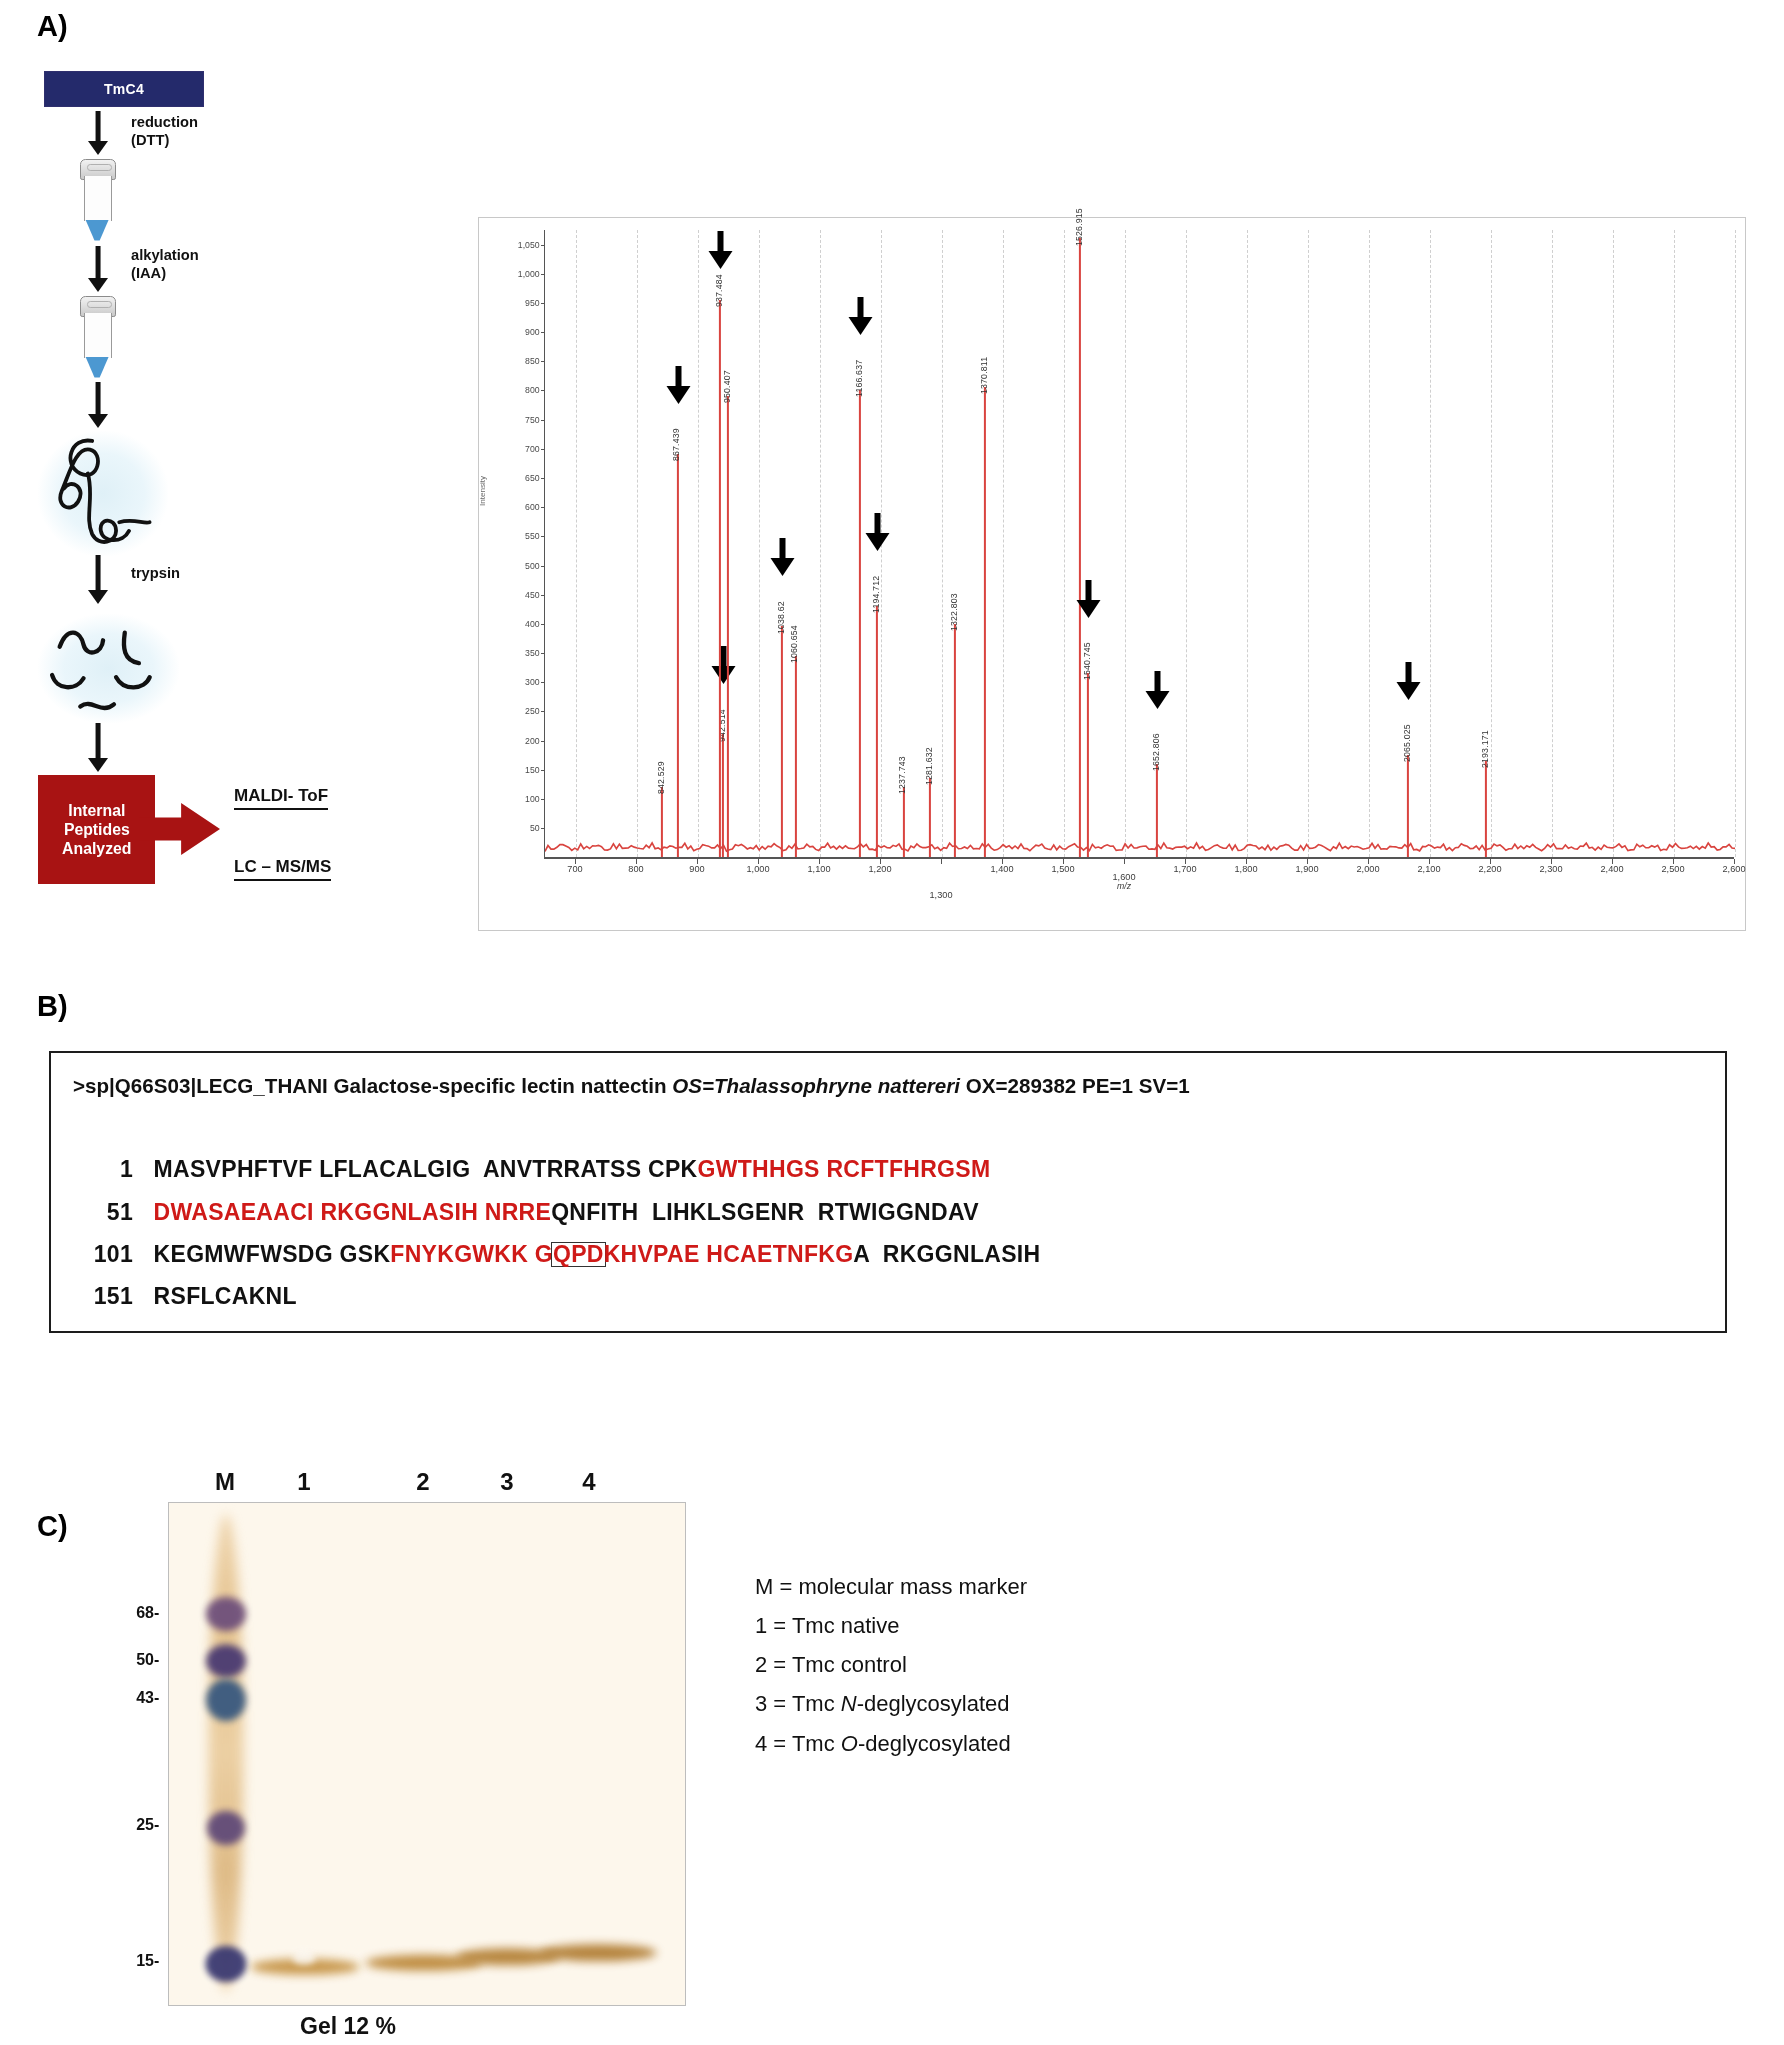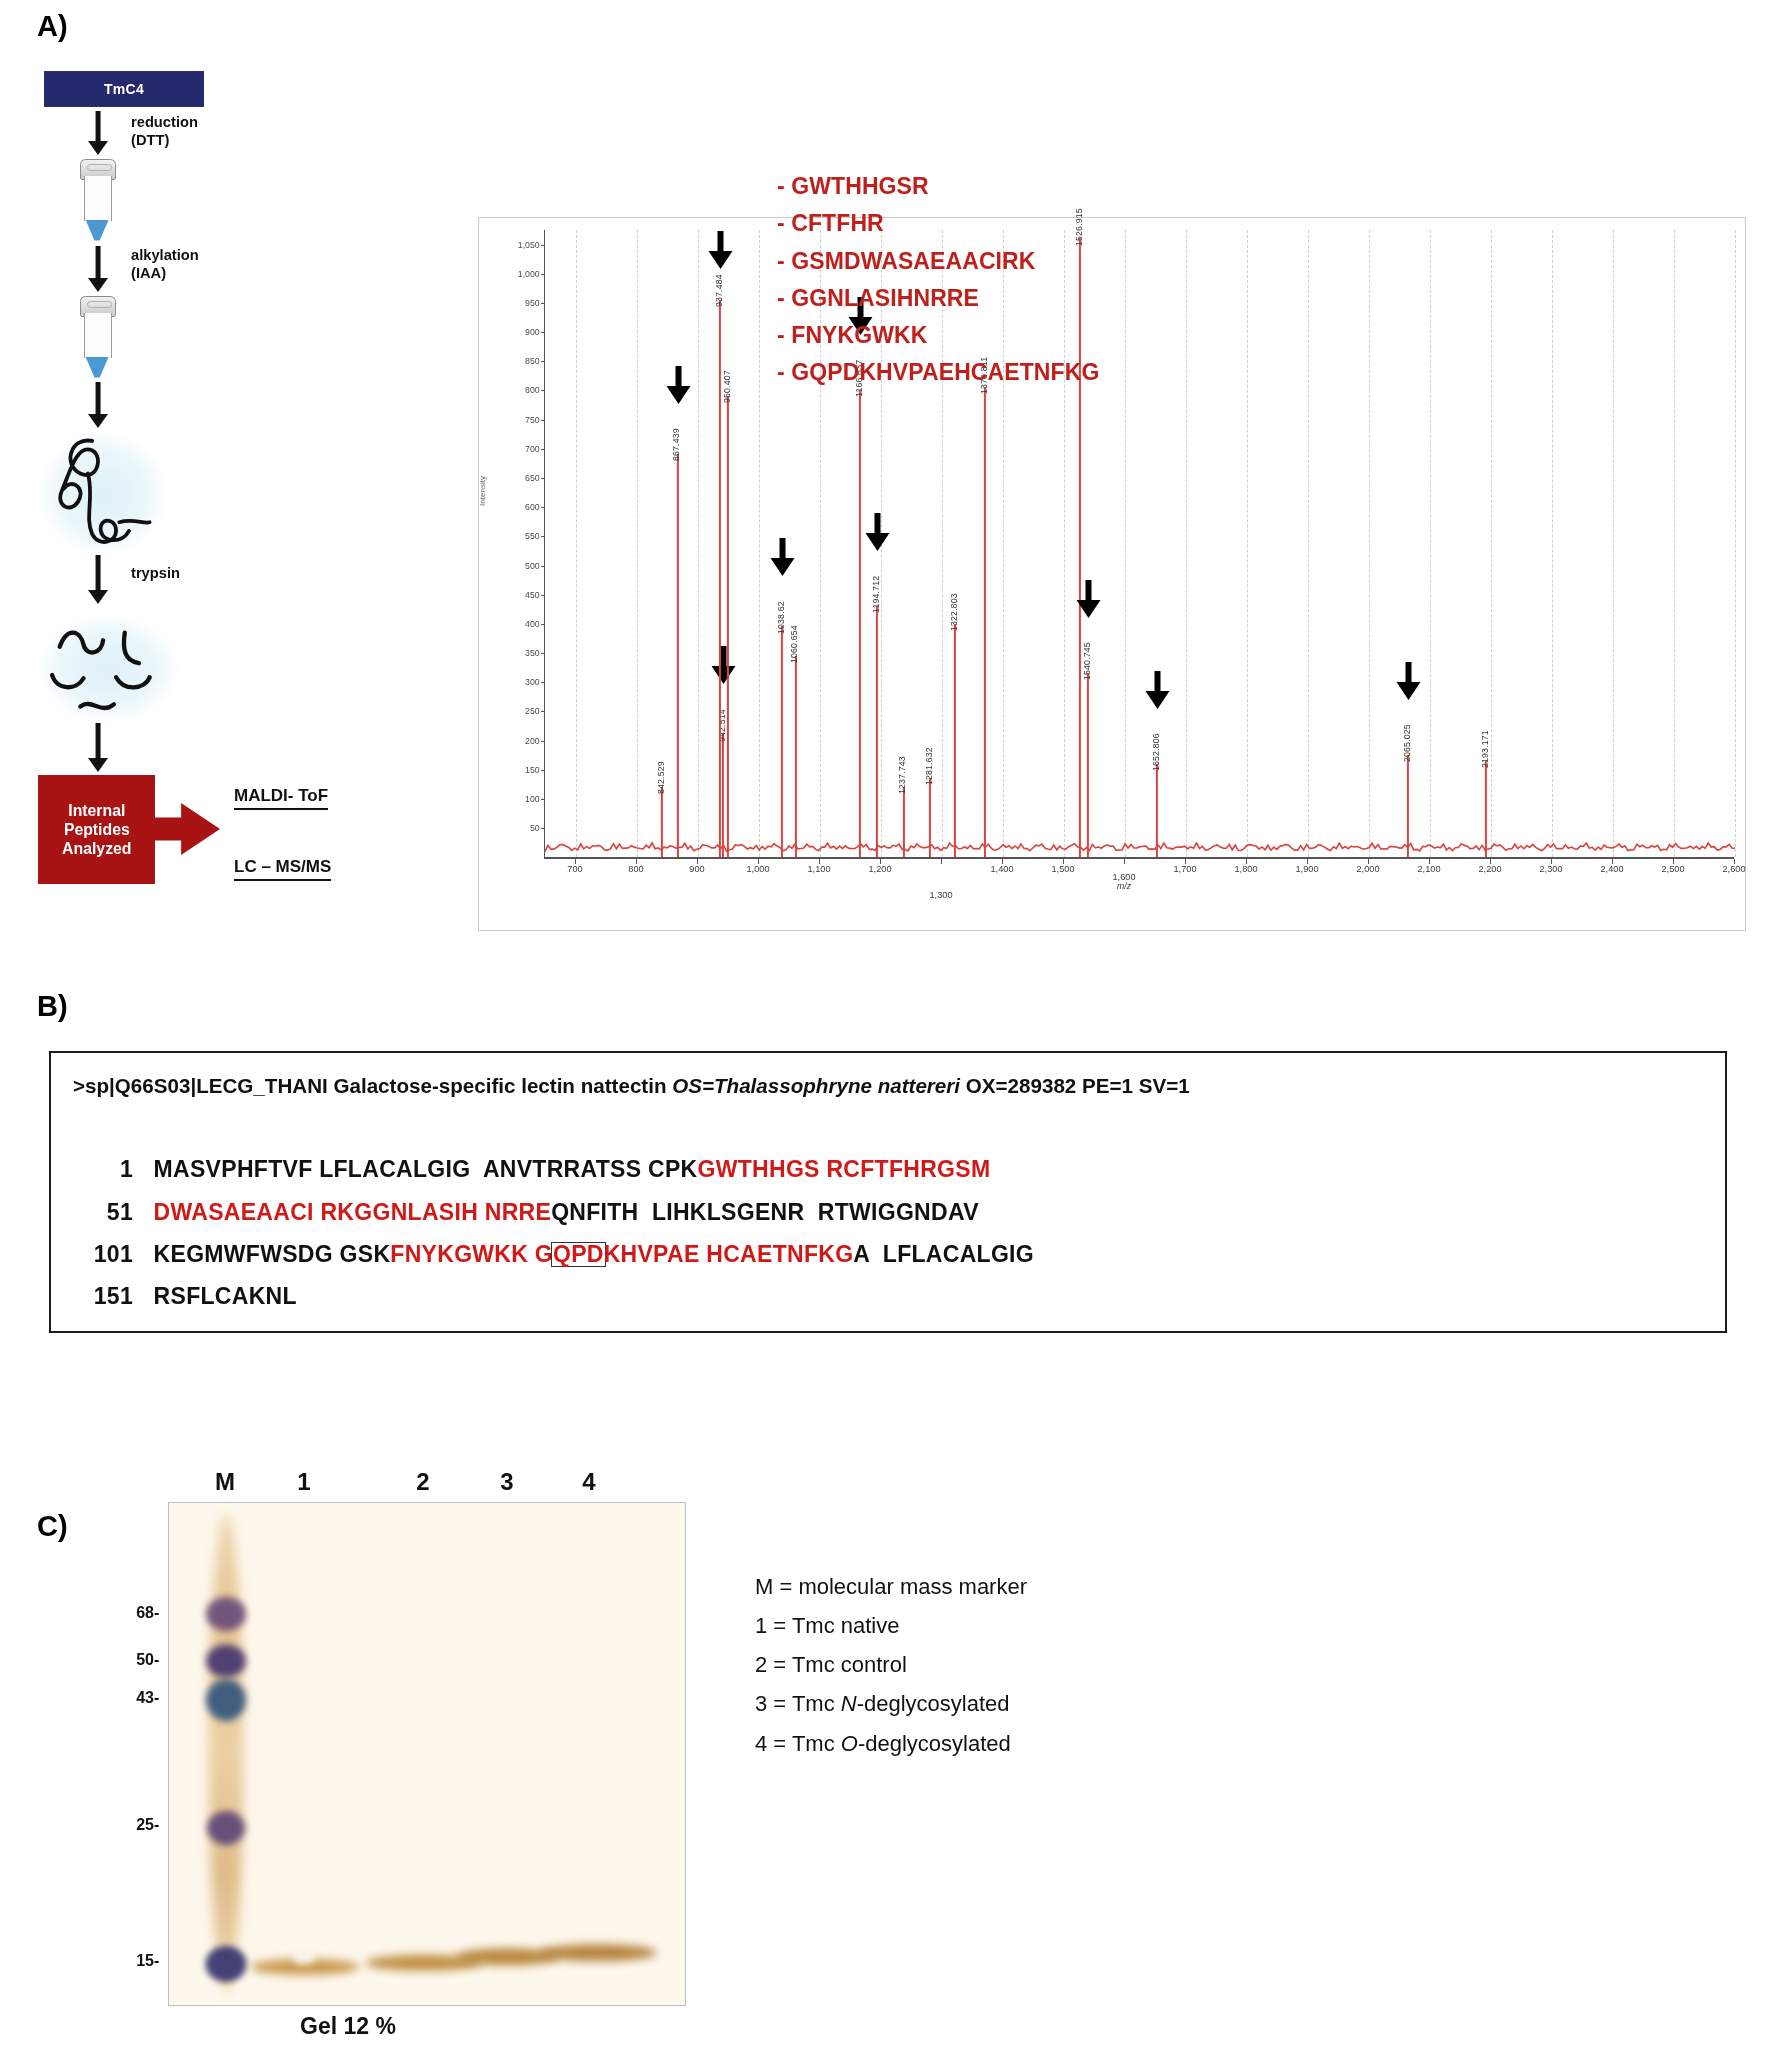--- a/index.html
+++ b/index.html
@@ -496,40 +496,32 @@
         <div class="xtickmark" style="left: 1133px; top: 641px;"></div>
         <div class="xtick" style="left: 1133px; top: 646px;">2,400</div>
         <div class="xtickmark" style="left: 1194px; top: 641px;"></div>
         <div class="xtick" style="left: 1194px; top: 646px;">2,500</div>
         <div class="xtickmark" style="left: 1255px; top: 641px;"></div>
         <div class="xtick" style="left: 1255px; top: 646px;">2,600</div>
         <div class="xaxis-title" style="left: 645px; top: 663px;">m/z</div>
       </div>
   </div>
 
-  <div id="peptide-list">
-      <div>- GWTHHGSR</div>
-      <div>- CFTFHR</div>
-      <div>- GSMDWASAEAACIRK</div>
-      <div>- GGNLASIHNRRE</div>
-      <div>- FNYKGWKK</div>
-      <div>- GQPDKHVPAEHCAETNFKG</div>
-    </div>
 
 </div>
 
 <div id="panelB">
   <div class="panel-letter" style="left:37px; top:6.5px;">B)</div>
 
   <div id="seqbox">
     <div id="fasta-header"><span>&gt;sp|Q66S03|LECG_THANI Galactose-specific lectin nattectin </span><i>OS=Thalassophryne nattereri</i><span> OX=289382 PE=1 SV=1</span></div>
     <div id="seq-rows">
         <div class="seq-row" style="top: 103px;"><span class="num">1</span><span>MASVPHFTVF LFLACALGIG  ANVTRRATSS CPK</span><span class="red">GWTHHGS RCFTFHRGSM</span></div>
         <div class="seq-row" style="top: 146px;"><span class="num">51</span><span class="red">DWASAEAACI RKGGNLASIH NRRE</span><span>QNFITH  LIHKLSGENR  RTWIGGNDAV</span></div>
-        <div class="seq-row" style="top: 188px;"><span class="num">101</span><span>KEGMWFWSDG GSK</span><span class="red">FNYKGWKK G</span><span class="red boxed-qpd">QPD</span><span class="red">KHVPAE HCAETNFKG</span><span>A  LFLACALGIG</span></div>
+        <div class="seq-row" style="top: 188px;"><span class="num">101</span><span>KEGMWFWSDG GSK</span><span class="red">FNYKGWKK G</span><span class="red boxed-qpd">QPD</span><span class="red">KHVPAE HCAETNFKG</span><span>A  RKGGNLASIH</span></div>
         <div class="seq-row" style="top: 230px;"><span class="num">151</span><span>RSFLCAKNL</span></div>
       </div>
   </div>
 </div>
 
 <div id="panelC">
   <div class="panel-letter" style="left:37px; top:65px;">C)</div>
 
   <div id="gel-wrap">
     <div id="gel-lane-labels">

